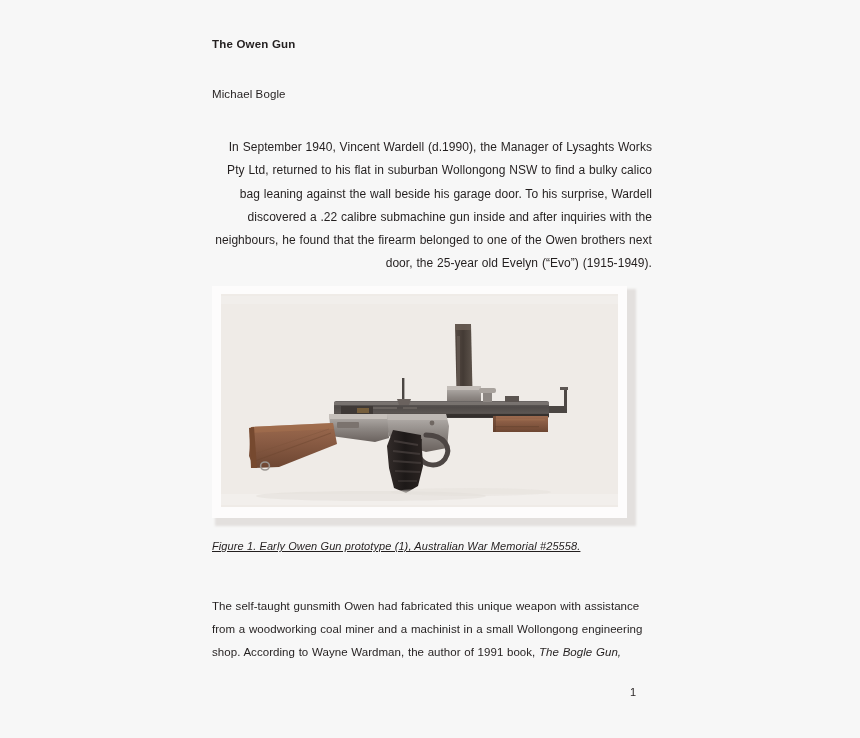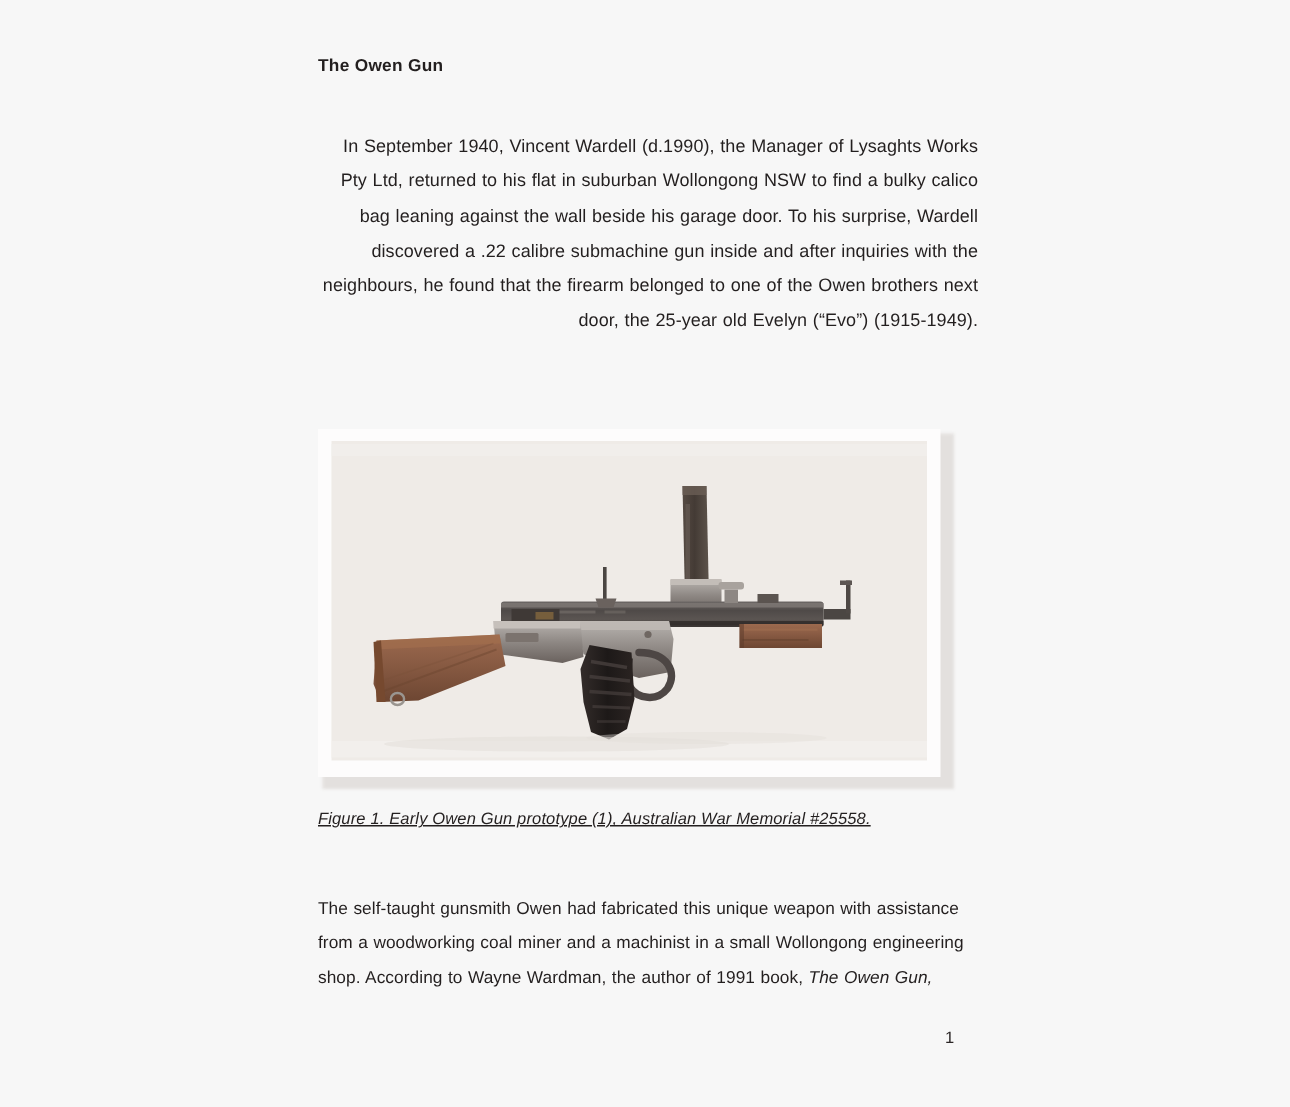--- a/index.html
+++ b/index.html
@@ -132,20 +132,21 @@
     color: #2b2626;
   }
 </style>
 </head>
 <body>
 
 <div class="page">
 
   <div class="content">
     <h1 class="doc-title">The Owen Gun</h1>
+    <p class="doc-author">Michael Bogle</p>
     <p class="body-para">In September 1940, Vincent Wardell (d.1990), the Manager of Lysaghts Works Pty Ltd, returned to his flat in suburban Wollongong NSW to find a bulky calico bag leaning against the wall beside his garage door. To his surprise, Wardell discovered a .22 calibre submachine gun inside and after inquiries with the neighbours, he found that the firearm belonged to one of the Owen brothers next door, the 25-year old Evelyn (“Evo”) (1915-1949).</p>
   </div>
 
   <div class="figure-wrap">
     <div class="photo-shadow"></div>
     <div class="photo-mount">
       <div class="photo">
         <svg viewBox="0 0 397 209" preserveAspectRatio="xMidYMid meet">
           <defs>
             <linearGradient id="woodGrad" x1="0" y1="0" x2="0" y2="1">
@@ -270,17 +271,17 @@
 
           <ellipse cx="150" cy="200" rx="115" ry="5" fill="#e2ddd8" opacity="0.5"></ellipse>
           <ellipse cx="250" cy="196" rx="80" ry="4" fill="#e4dfda" opacity="0.4"></ellipse>
         </svg>
       </div>
     </div>
   </div>
 
   <div class="caption">Figure 1. Early Owen Gun prototype (1), Australian War Memorial #25558.</div>
 
-  <p class="closing-para"><span>The self-taught gunsmith Owen had fabricated this unique weapon with assistance from a woodworking coal miner and a machinist in a small Wollongong engineering shop. According to Wayne Wardman, the author of 1991 book, </span><em>The Owen Gun,</em></p>
+  <p class="closing-para"><span>The self-taught gunsmith Owen had fabricated this unique weapon with assistance from a woodworking coal miner and a machinist in a small Wollongong engineering shop. According to Wayne Wardman, the author of 1991 book, </span><em>The Bogle Gun,</em></p>
 
   <div class="page-number">1</div>
 
 </div>
 
 </body></html>

